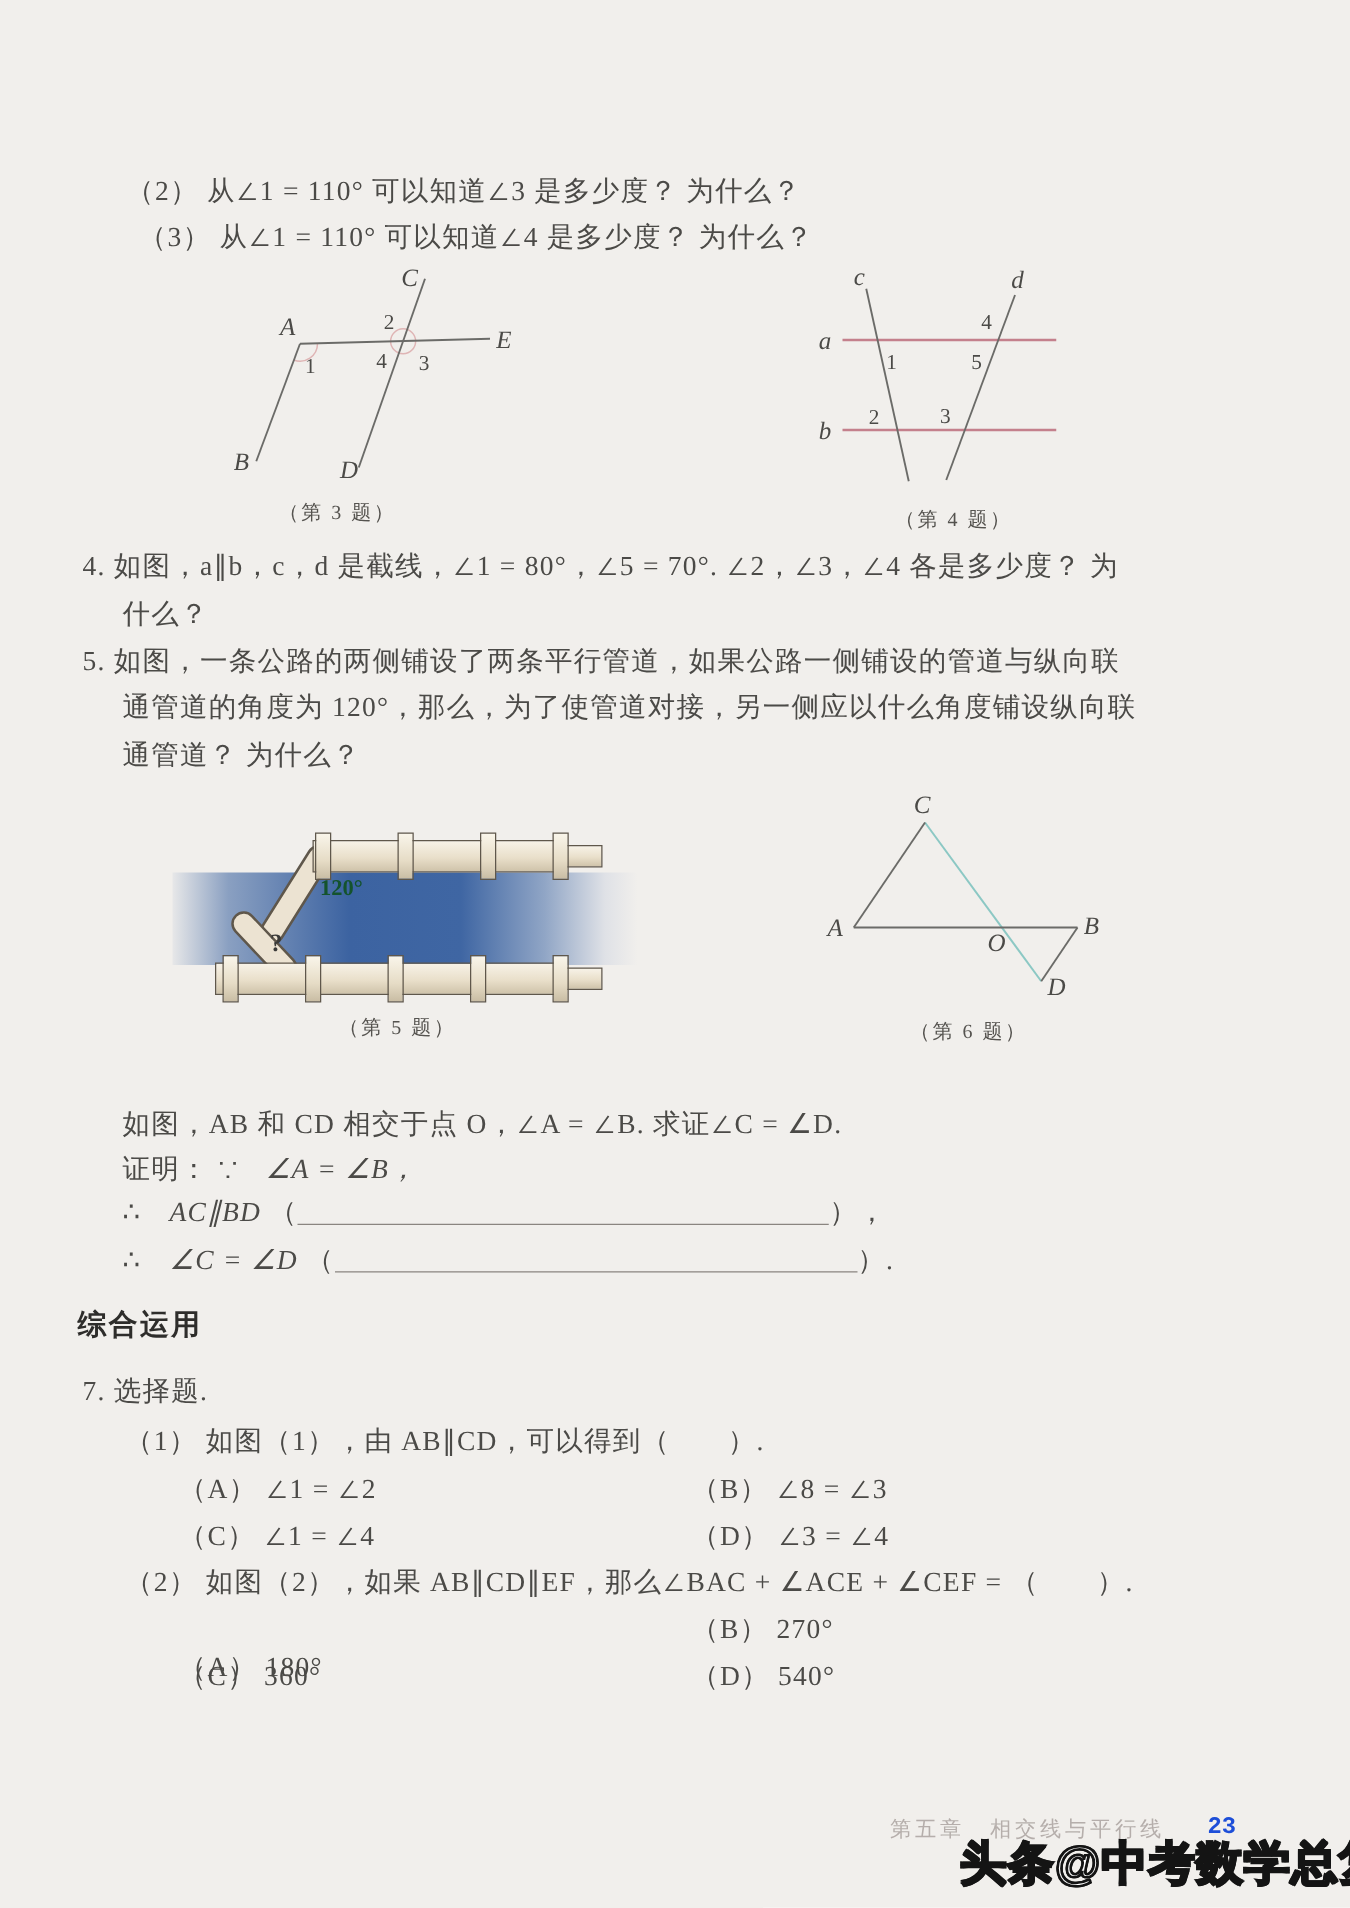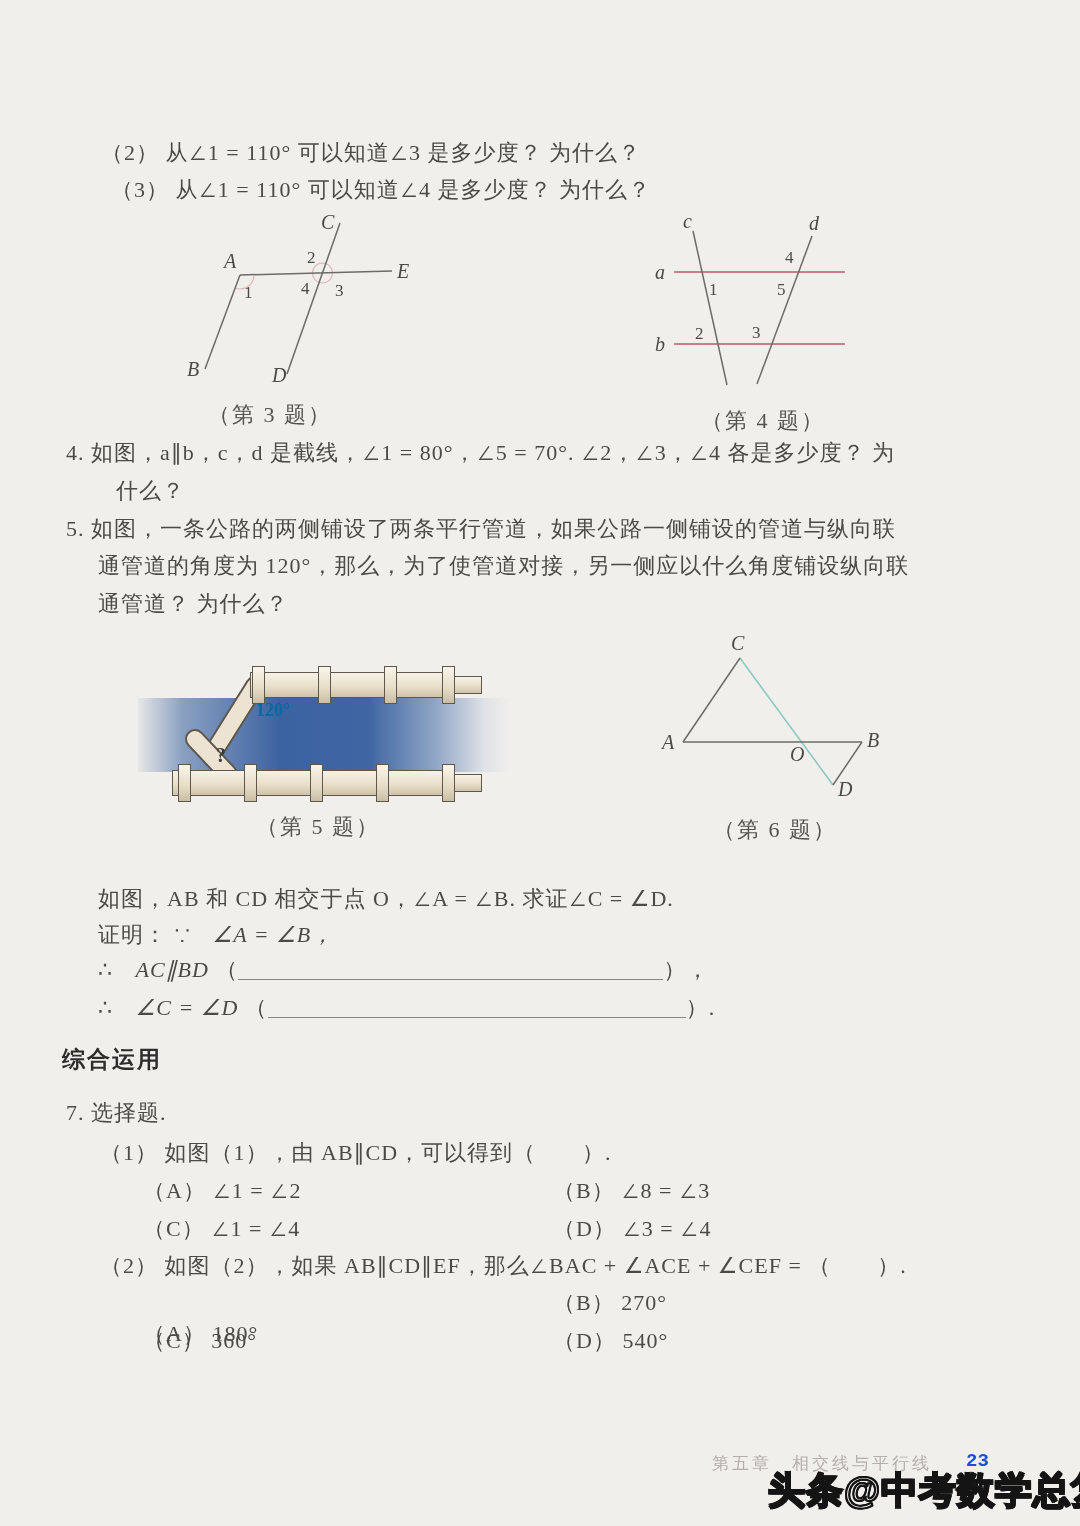--- a/index.html
+++ b/index.html
@@ -13,21 +13,21 @@
   }
   .line{
     position:absolute;
     white-space:nowrap;
     font-size:22px;
     letter-spacing:1px;
     color:#4b4a47;
   }
   .caption{
     position:absolute;
-    font-size:22px;
+    font-size:16px;
     letter-spacing:2px;
     color:#55534f;
     text-align:center;
   }
   .heading{
     position:absolute;
     font-family:"Liberation Sans",sans-serif;
     font-weight:bold;
     font-size:23px;
     letter-spacing:2px;
@@ -70,21 +70,21 @@
   .coupling{
     position:absolute;
     background:linear-gradient(#f9f5ea,#e6dcc6 60%,#c9bda4);
     border:1.5px solid #5f574b;
     box-sizing:border-box;
   }
   .pipe-label{
     position:absolute;
     font-family:"Liberation Serif",serif;
     font-weight:bold;
-    color:#0369a1;
+    color:#14532d;
     white-space:nowrap;
   }
   .footer-chapter{
     position:absolute;
     font-size:17px;
     letter-spacing:3px;
     color:#b5aeab;
   }
   .footer-page{
     position:absolute;
@@ -144,21 +144,21 @@
     <text class="pt" x="5" y="139">b</text>
     <text class="num" x="135" y="51">4</text>
     <text class="num" x="59" y="83">1</text>
     <text class="num" x="127" y="83">5</text>
     <text class="num" x="45" y="127">2</text>
     <text class="num" x="102" y="126">3</text>
   </svg>
   <div class="caption" style="left:693px;top:406px;width:140px;">（第 4 题）</div>
 
   <div class="line" style="left:66px;top:438px;">4. 如图，a∥b，c，d 是截线，∠1 = 80°，∠5 = 70°. ∠2，∠3，∠4 各是多少度？ 为</div>
-  <div class="line" style="left:116px;top:476px;">什么？</div>
+  <div class="line" style="left:98px;top:476px;">什么？</div>
 
   <div class="line" style="left:66px;top:514px;">5. 如图，一条公路的两侧铺设了两条平行管道，如果公路一侧铺设的管道与纵向联</div>
   <div class="line" style="left:98px;top:551px;">通管道的角度为 120°，那么，为了使管道对接，另一侧应以什么角度铺设纵向联</div>
   <div class="line" style="left:98px;top:589px;">通管道？ 为什么？</div>
 
   <div style="position:absolute;left:138px;top:642px;width:520px;height:175px;">
     <div class="road" style="left:0px;top:56px;width:372px;height:74px;"></div>
 
     <svg style="position:absolute;left:0;top:0;" width="160" height="130" viewBox="0 0 160 130">
       <line x1="117" y1="44" x2="80" y2="103" stroke="#5f574b" stroke-width="20" stroke-linecap="round"></line>

